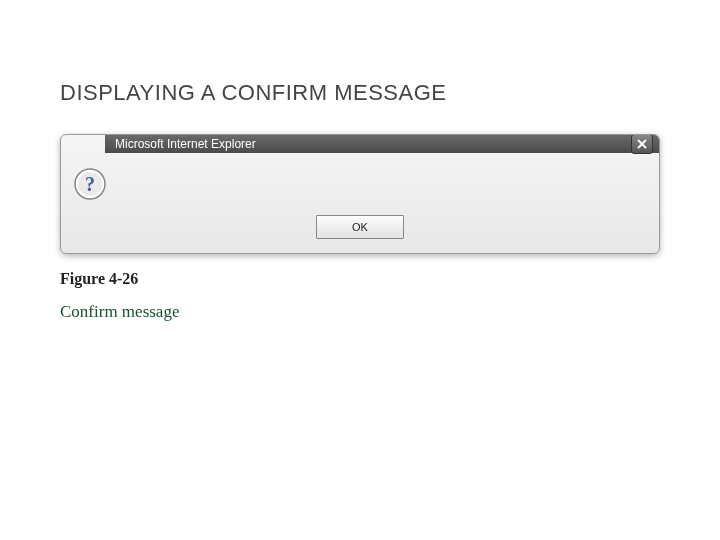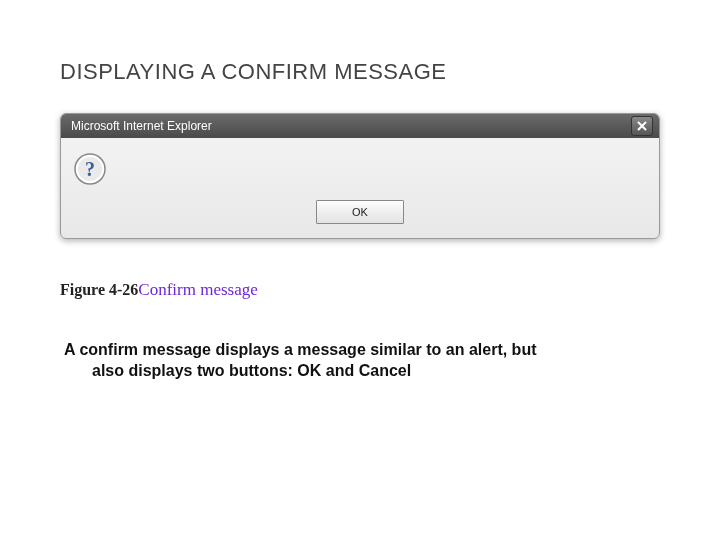--- a/index.html
+++ b/index.html
@@ -5,21 +5,21 @@
   * { box-sizing: border-box; margin: 0; padding: 0; }
   body {
     width: 720px;
     height: 540px;
     background: #fff;
     font-family: Arial, Helvetica, sans-serif;
     overflow: hidden;
     position: relative;
   }
   .slide {
-    padding: 59px 60px 0 60px;
+    padding: 80px 60px 0 60px;
   }
   .slide-title {
     font-size: 22px;
     font-weight: 400;
     letter-spacing: 0.5px;
     color: #444;
     margin-bottom: 28px;
   }
   .dialog {
     width: 600px;
@@ -29,21 +29,22 @@
     overflow: hidden;
     box-shadow: 0 2px 6px rgba(0,0,0,0.3);
     margin-bottom: 16px;
   }
   .titlebar {
     display: flex;
     align-items: center;
     justify-content: space-between;
     background: linear-gradient(#6a6a6a, #4a4a4a);
     padding: 4px 6px 4px 10px;
-    height: 24px;
+    height: 18px;
+    margin-left: 44px;
   }
   .titlebar-text {
     color: #fff;
     font-size: 12px;
     font-family: Tahoma, Arial, sans-serif;
   }
   .close-btn {
     width: 22px;
     height: 20px;
     background: linear-gradient(#888, #555);
@@ -91,33 +92,33 @@
     font-size: 11px;
     font-family: Tahoma, Arial, sans-serif;
     color: #222;
     cursor: pointer;
     box-shadow: inset 0 1px 0 #fff;
   }
   .figure-caption {
     margin-top: 6px;
     display:flex;
     align-items:baseline;
-    gap: 0;
+    gap: 14px;
+    flex-direction: column;
   }
   .figure-label {
     font-family: Georgia, 'Times New Roman', serif;
     font-weight: bold;
     font-size: 16px;
     color: #222;
   }
   .figure-text {
     font-family: Georgia, 'Times New Roman', serif;
     font-size: 17px;
-    color: #6d28d9;
-    margin-top: 25px;
+    color: #14532d;
   }
   .description {
     margin-top: 40px;
     font-size: 16px;
     font-weight: bold;
     color: #111;
     line-height: 1.3;
     padding-left: 4px;
   }
   .description .indent { display:block; padding-left: 28px; }
@@ -151,17 +152,13 @@
     <div class="dialog-buttons">
       <button class="dlg-btn">OK</button>
     </div>
   </div>
 
   <div class="figure-caption">
     <span class="figure-label">Figure 4-26</span>
     <span class="figure-text">Confirm message</span>
   </div>
 
-  <div class="description">
-    <span>A confirm message displays a message similar to an alert, but</span>
-    <span class="indent">also displays two buttons: OK and Cancel</span>
-  </div>
 </div>
 
 </body></html>

